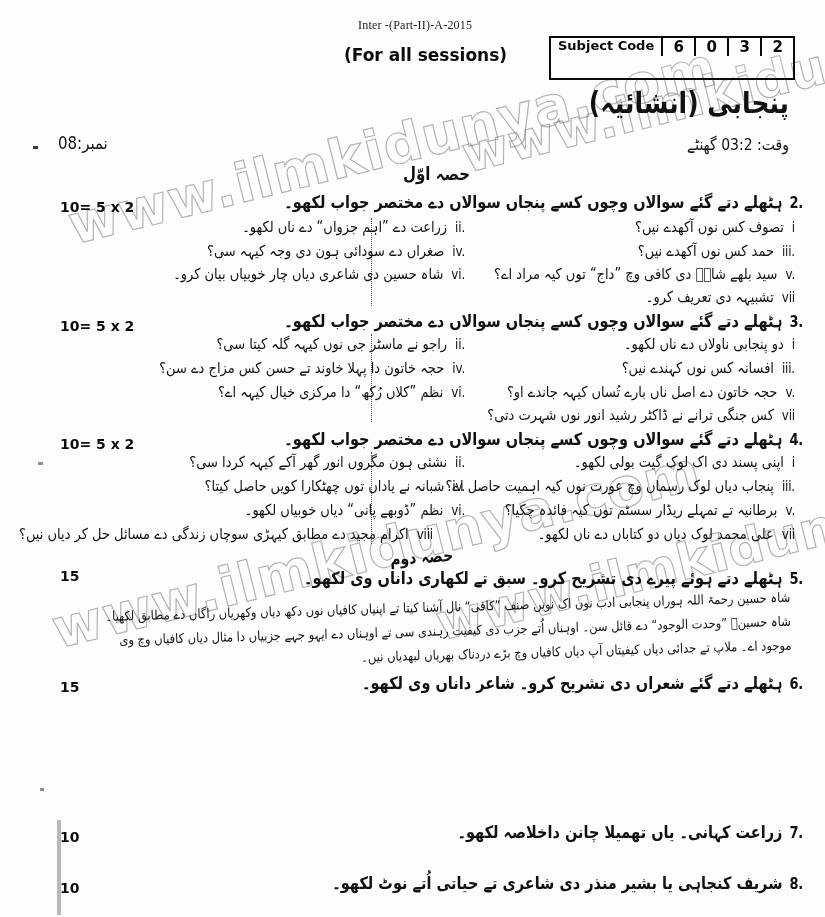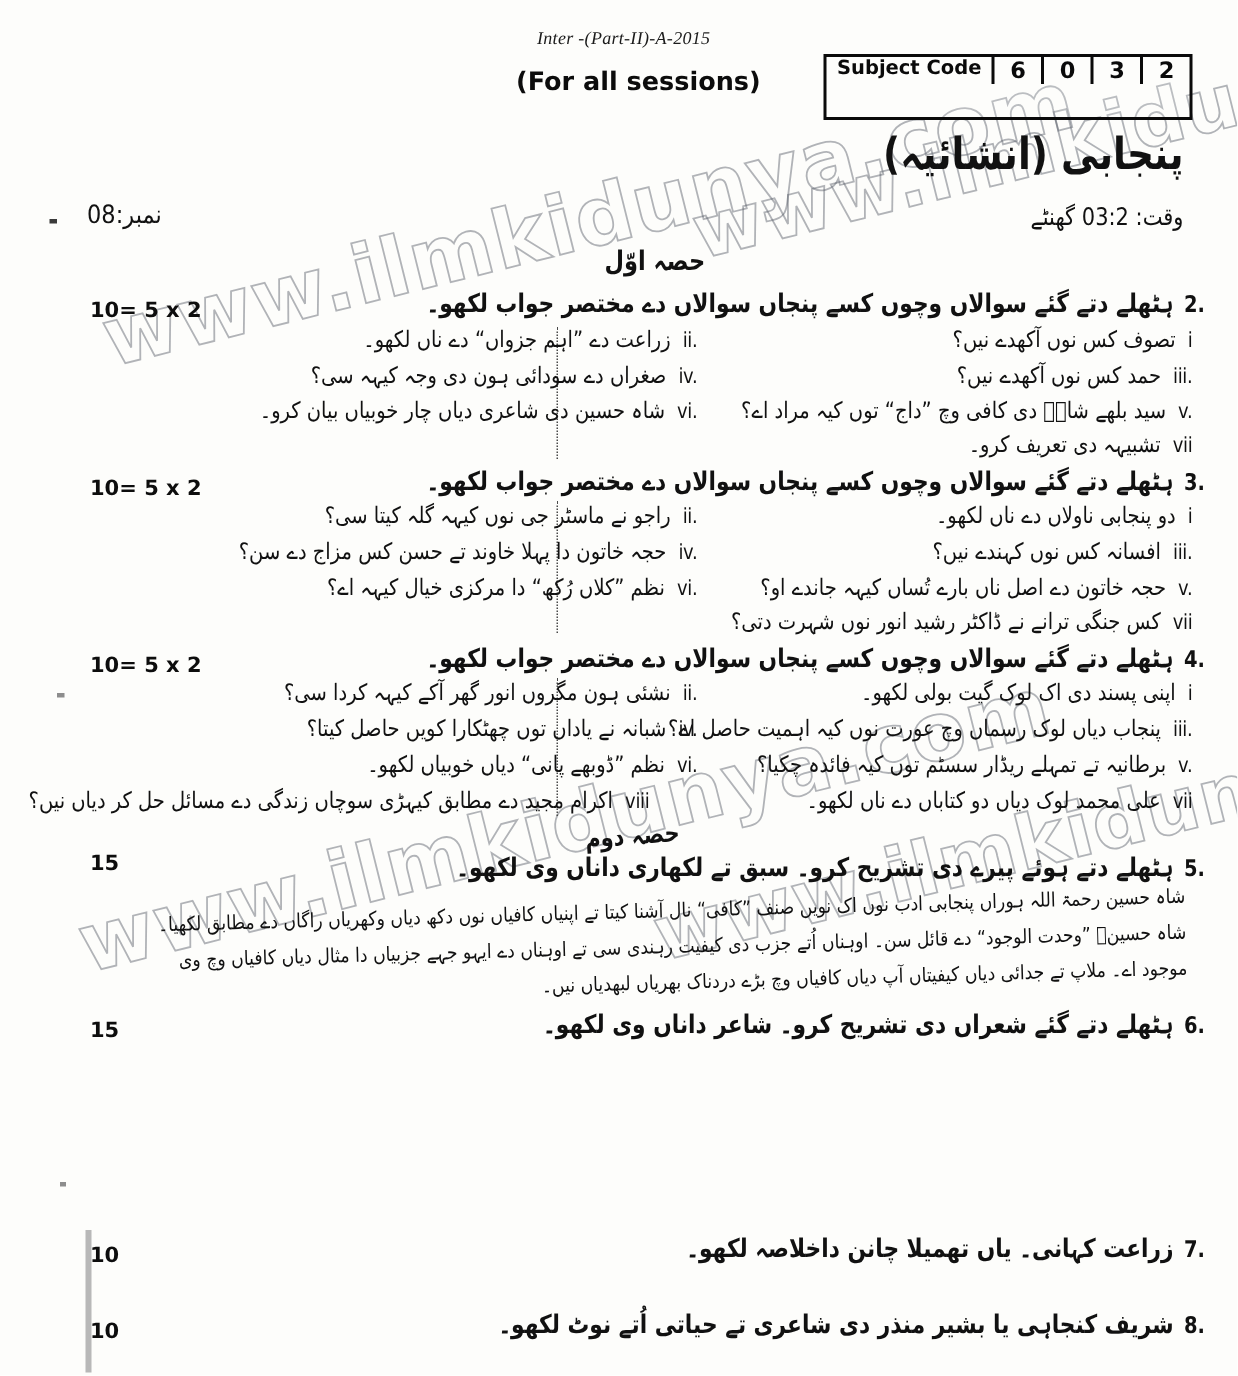--- a/index.html
+++ b/index.html
@@ -94,21 +94,20 @@
     color: #111;
     direction: rtl;
     transform: scaleY(1.25);
   }
 
   #paper-code {
     position: absolute;
     left: 358px;
     top: 18px;
     font-family: "Liberation Serif", serif;
-    font-style: italic;
     font-size: 12px;
     color: #1b1b1b;
     letter-spacing: 0.2px;
     z-index: 10;
   }
   #sessions {
     position: absolute;
     left: 344px;
     top: 45px;
     font-family: "DejaVu Sans", sans-serif;

